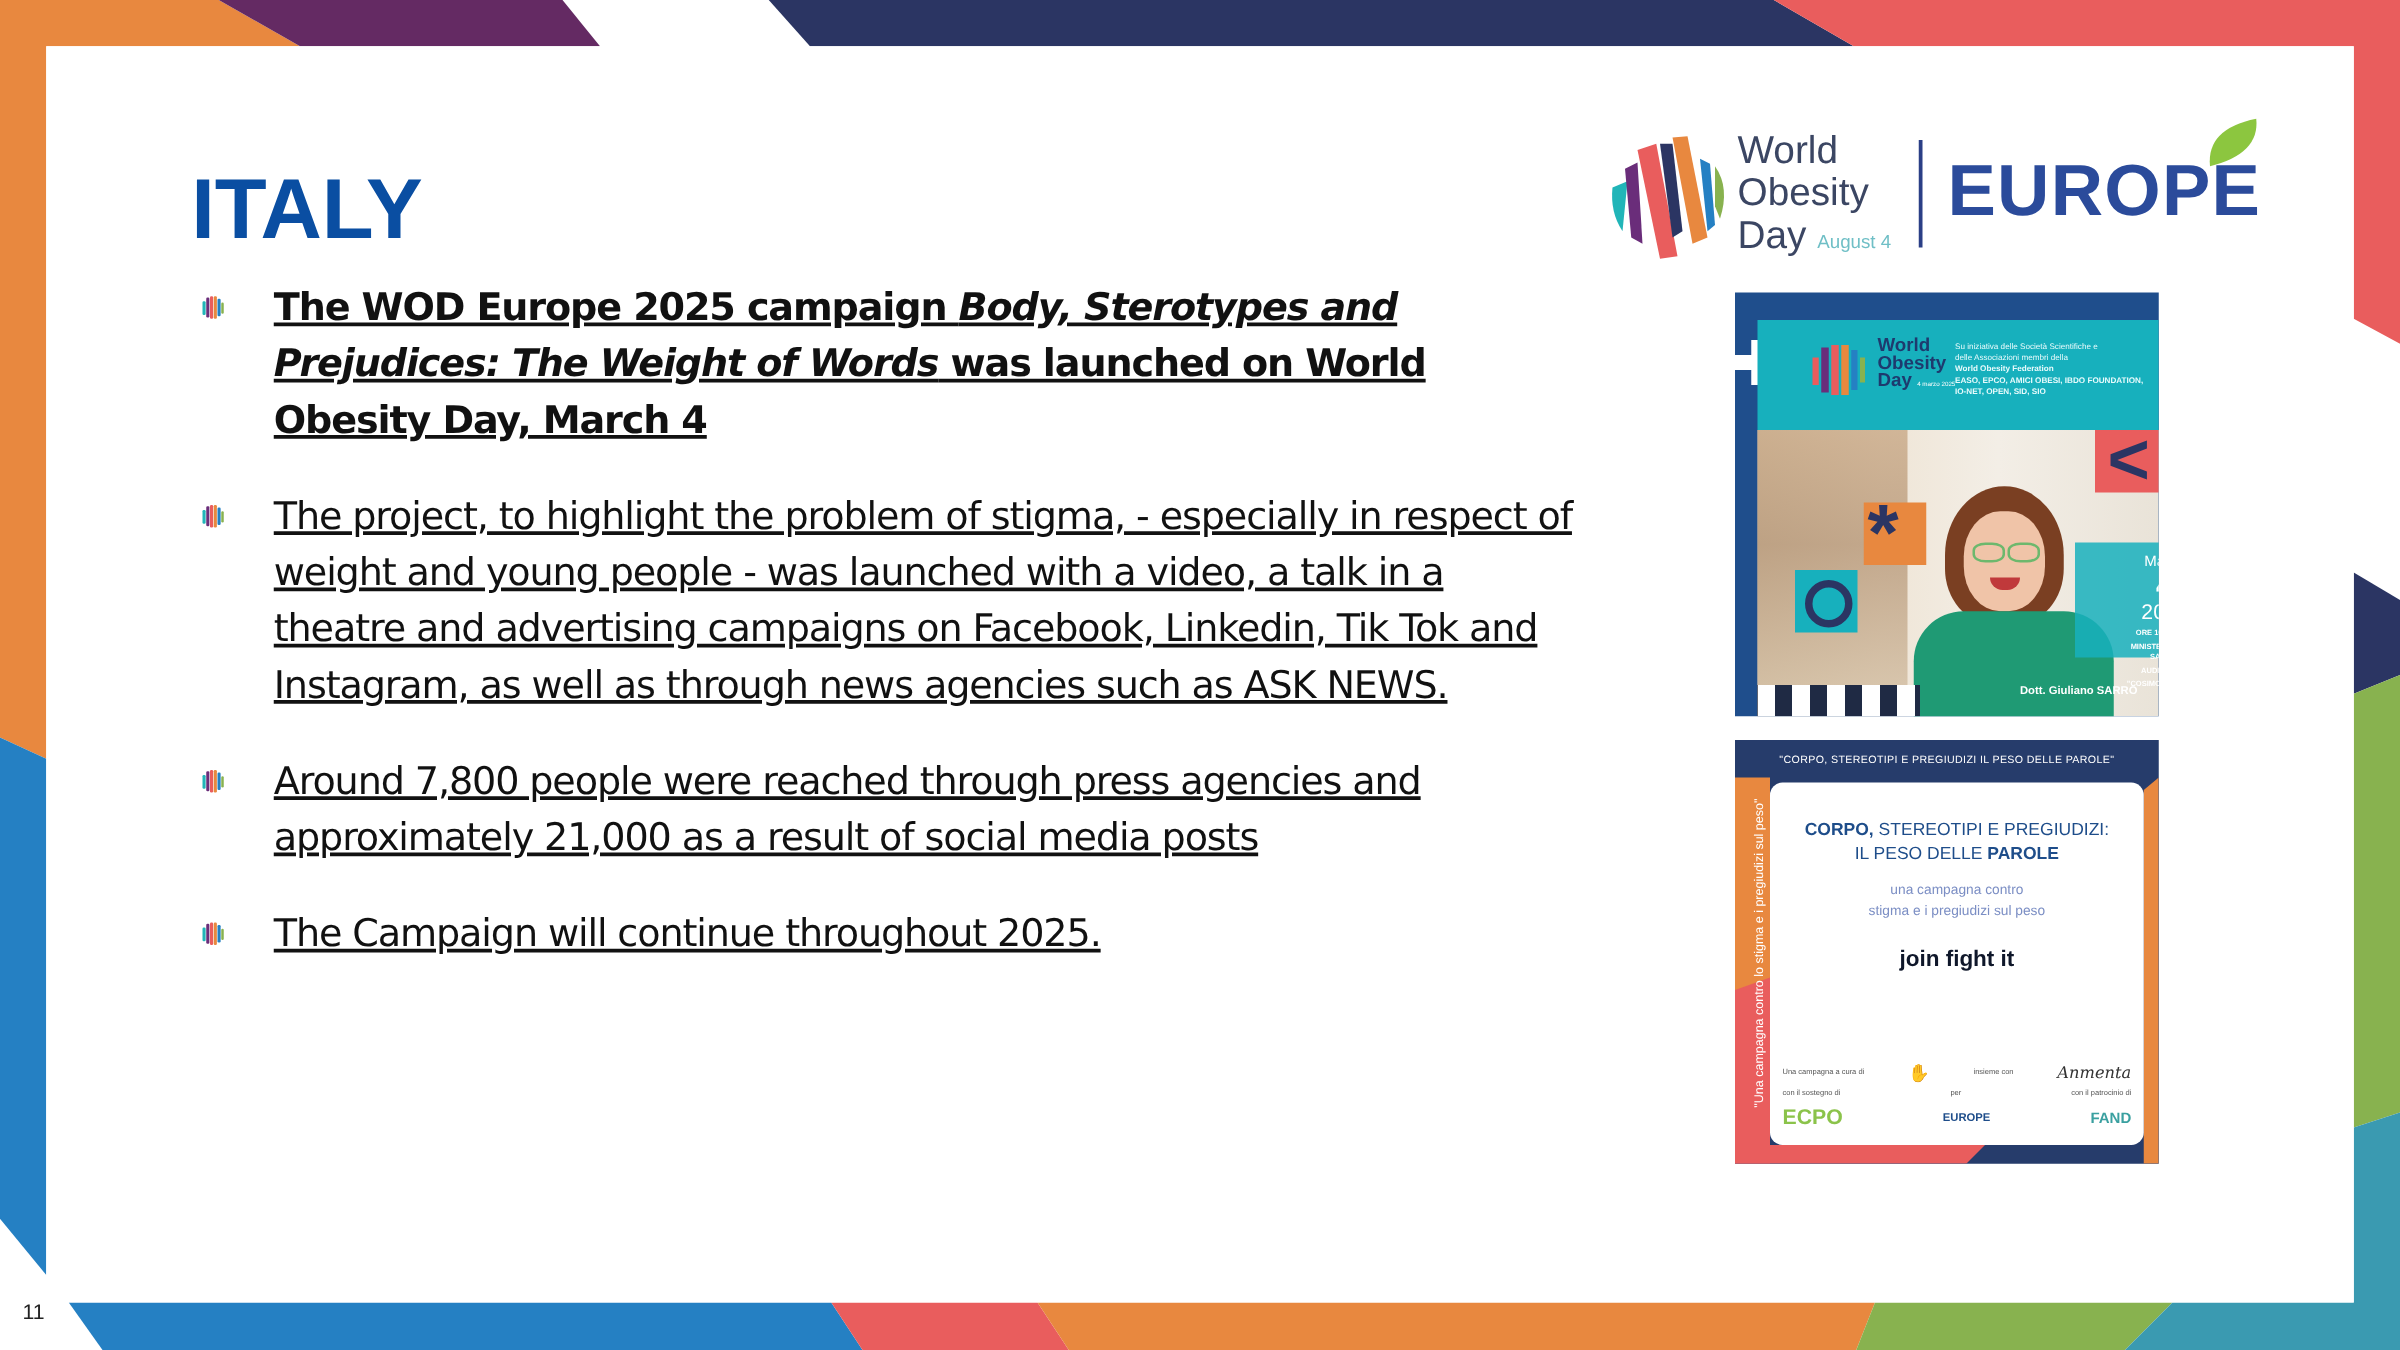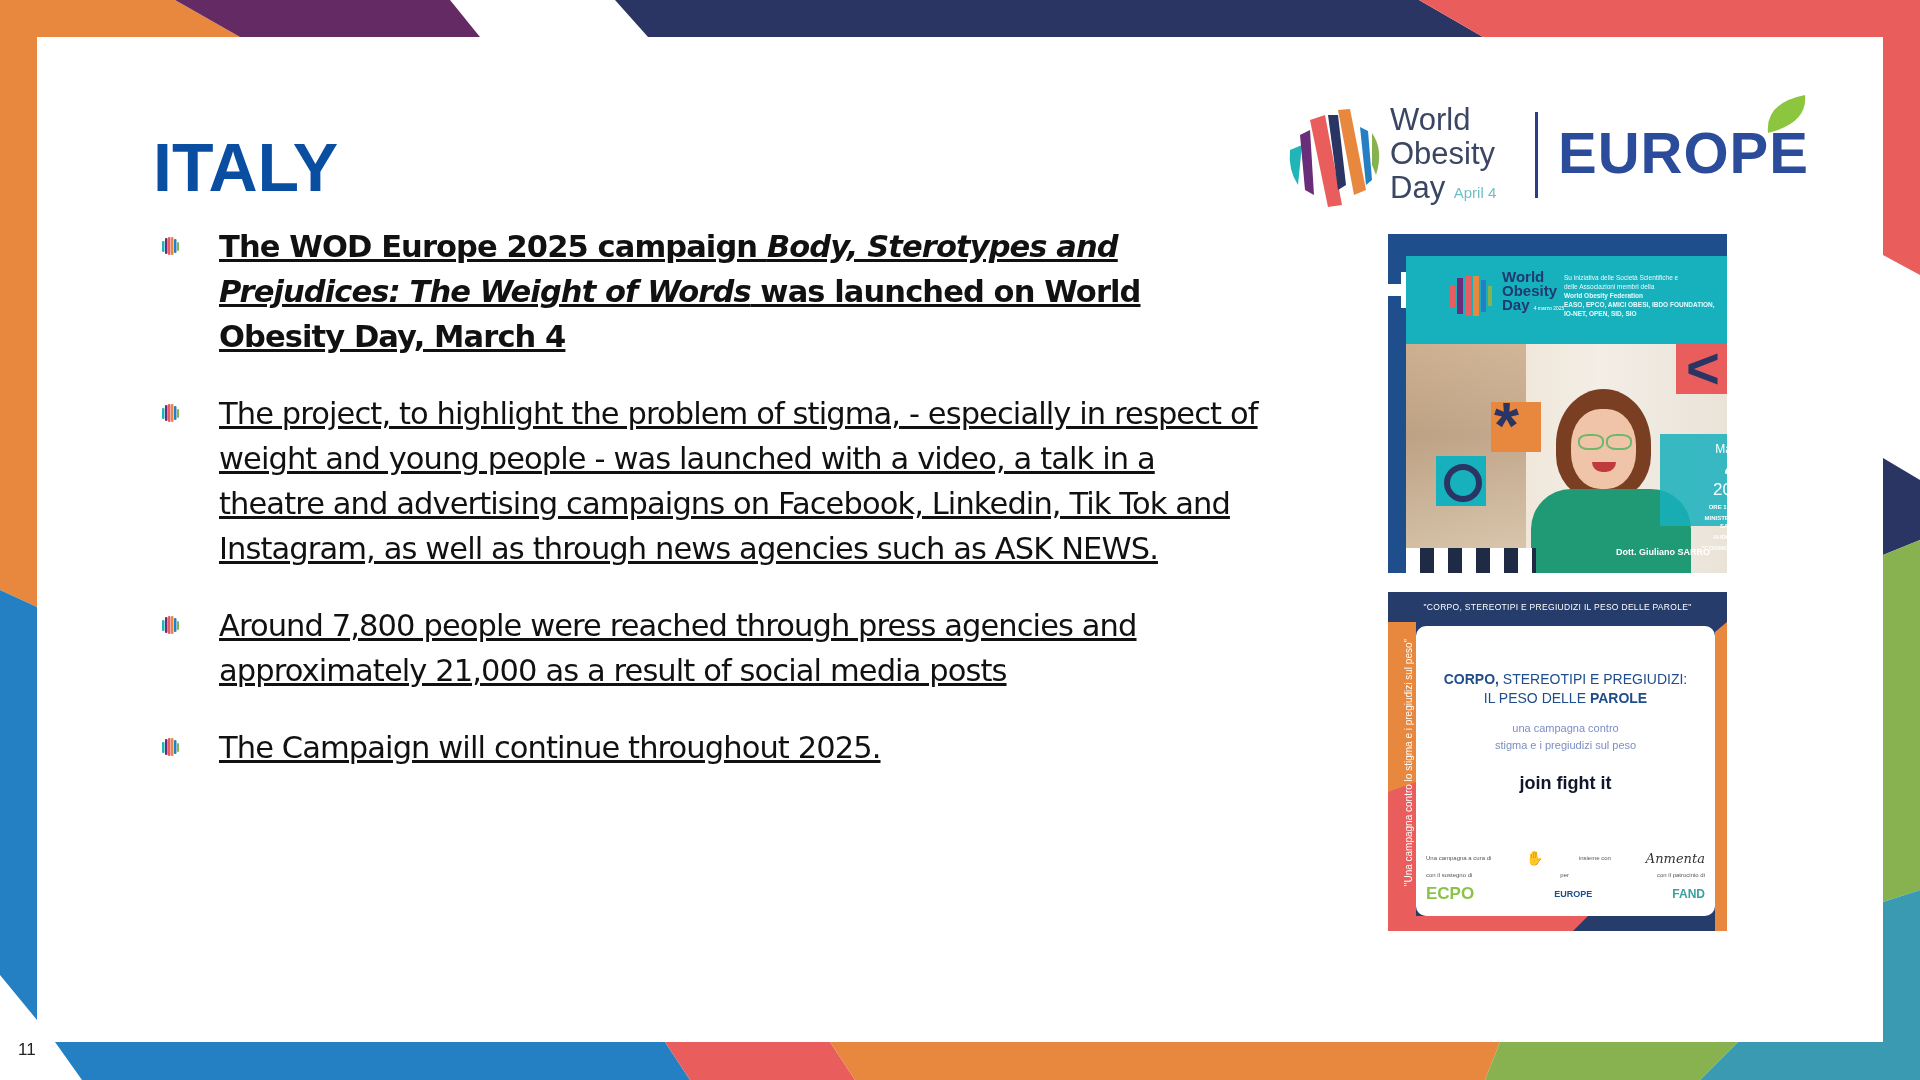--- a/index.html
+++ b/index.html
@@ -22,21 +22,21 @@
   .p1-photo { position:absolute; left:18px; top:110px; width:321px; height:229px;
     background: linear-gradient(90deg,#d8c8b0 0%,#efe5d6 30%,#f3eee6 60%,#e9e3d8 100%); }
   .p1-person { position:absolute; left:120px; top:40px; width:150px; height:190px; }
   .p1-date { position:absolute; left:272px; top:200px; width:72px; height:92px; background:rgba(23,176,189,0.85); color:#fff; text-align:center;padding-left:36px; }
   .p1-date .m { font-size:12px; margin-top:8px; }
   .p1-date .d { font-size:26px; font-weight:bold; line-height:24px; }
   .p1-date .y { font-size:17px; }
   .p1-date .s { font-size:6px; line-height:8px; font-weight:bold; margin-top:3px; }
   .p2-top { position:absolute; left:0; top:0; width:339px; height:30px; color:#fff; font-size:8.5px; text-align:center; line-height:30px; letter-spacing:0.3px; }
   .p2-card { position:absolute; left:28px; top:34px; width:299px; height:290px; background:#ffffff; border-radius:10px; text-align:center; }
-  .p2-h1 { margin-top:44px; color:#1e4d8a; font-size:14px; line-height:19px; }
+  .p2-h1 { margin-top:28px; color:#1e4d8a; font-size:14px; line-height:19px; }
   .p2-sub { margin-top:12px; color:#7b8ec4; font-size:11px; line-height:17px; }
   .p2-cta { margin-top:12px; color:#0f172a; font-weight:bold; font-size:18px; line-height:34px; }
   .p2-side { position:absolute; left:-110px; top:165px; width:260px; transform:rotate(-90deg); color:#fff; font-size:10px; text-align:center; }
   .p2-logos { position:absolute; left:10px; bottom:12px; width:279px; font-size:6px; color:#555; }
   .p2-logos .row { display:flex; justify-content:space-between; align-items:center; margin-top:6px; }
   .ecpo { color:#8bc34a; font-weight:bold; font-size:17px; }
   .anm { font-family:"DejaVu Serif", serif; font-style:italic; font-size:13px; color:#333; }
   .mini-eu { color:#1e4d8a; font-weight:bold; font-size:9px; }
   .fand { color:#3aa0a0; font-size:12px; font-weight:bold; }
 </style>
@@ -74,21 +74,21 @@
     <path d="M20,40 L30,35 L34,100 L25,95 Z" fill="#6a2d7a"></path>
     <path d="M30,25 L45,20 L62,110 L48,112 Z" fill="#e95d5d"></path>
     <path d="M48,20 L58,20 L66,90 L58,95 Z" fill="#2b3563"></path>
     <path d="M58,15 L70,14 L86,95 L74,100 Z" fill="#e8883f"></path>
     <path d="M80,32 L88,36 L92,85 L86,90 Z" fill="#2580c3"></path>
     <path d="M92,38 Q104,55 96,80 L92,70 Z" fill="#88b24f"></path>
   </svg>
   <div style="position:absolute;left:110px;top:8px;color:#3b4663;font-size:31px;line-height:34px;font-family:'Liberation Sans',sans-serif;">
     <div>World</div>
     <div>Obesity</div>
-    <div><span>Day</span> <span style="font-size:15px;color:#6fbfc6;">April 4</span></div>
+    <div><span>Day</span> <span style="font-size:15px;color:#6fbfc6;">August 4</span></div>
   </div>
   <div style="position:absolute;left:255px;top:17px;width:3px;height:86px;background:#2b3f86;"></div>
   <div style="position:absolute;left:278px;top:24px;color:#2b4b9b;font-weight:bold;font-size:58px;letter-spacing:1px;font-family:'Liberation Sans',sans-serif;">EUROPE</div>
   <svg width="50" height="45" viewBox="0 0 50 45" style="position:absolute;left:480px;top:-2px;">
     <path d="M8,40 Q5,10 45,2 Q48,30 8,40 Z" fill="#8cc63f"></path>
   </svg>
 </div>
 
 <div class="bullets">
   <div class="bullet b1">

